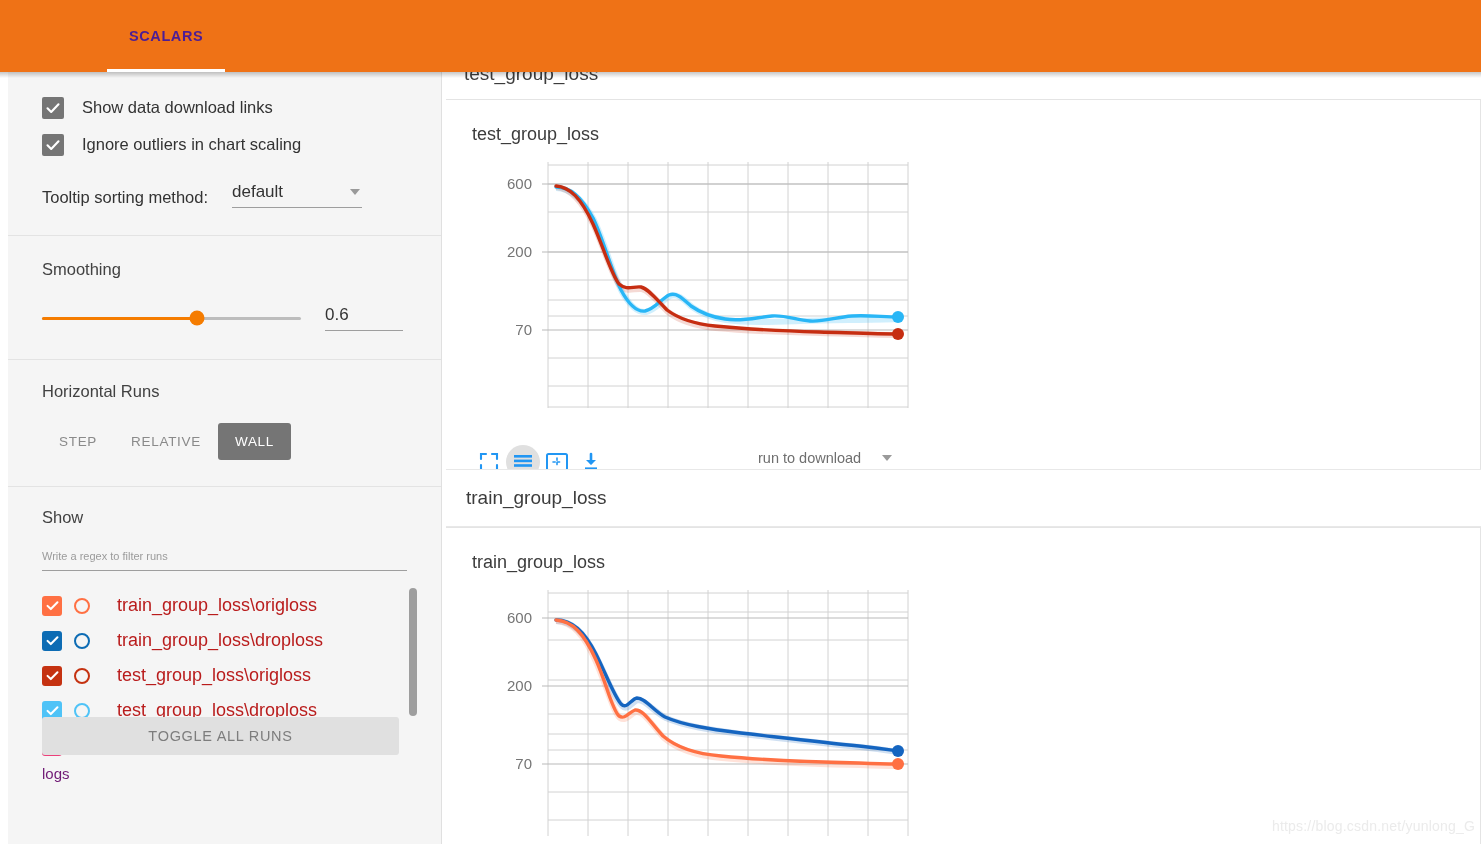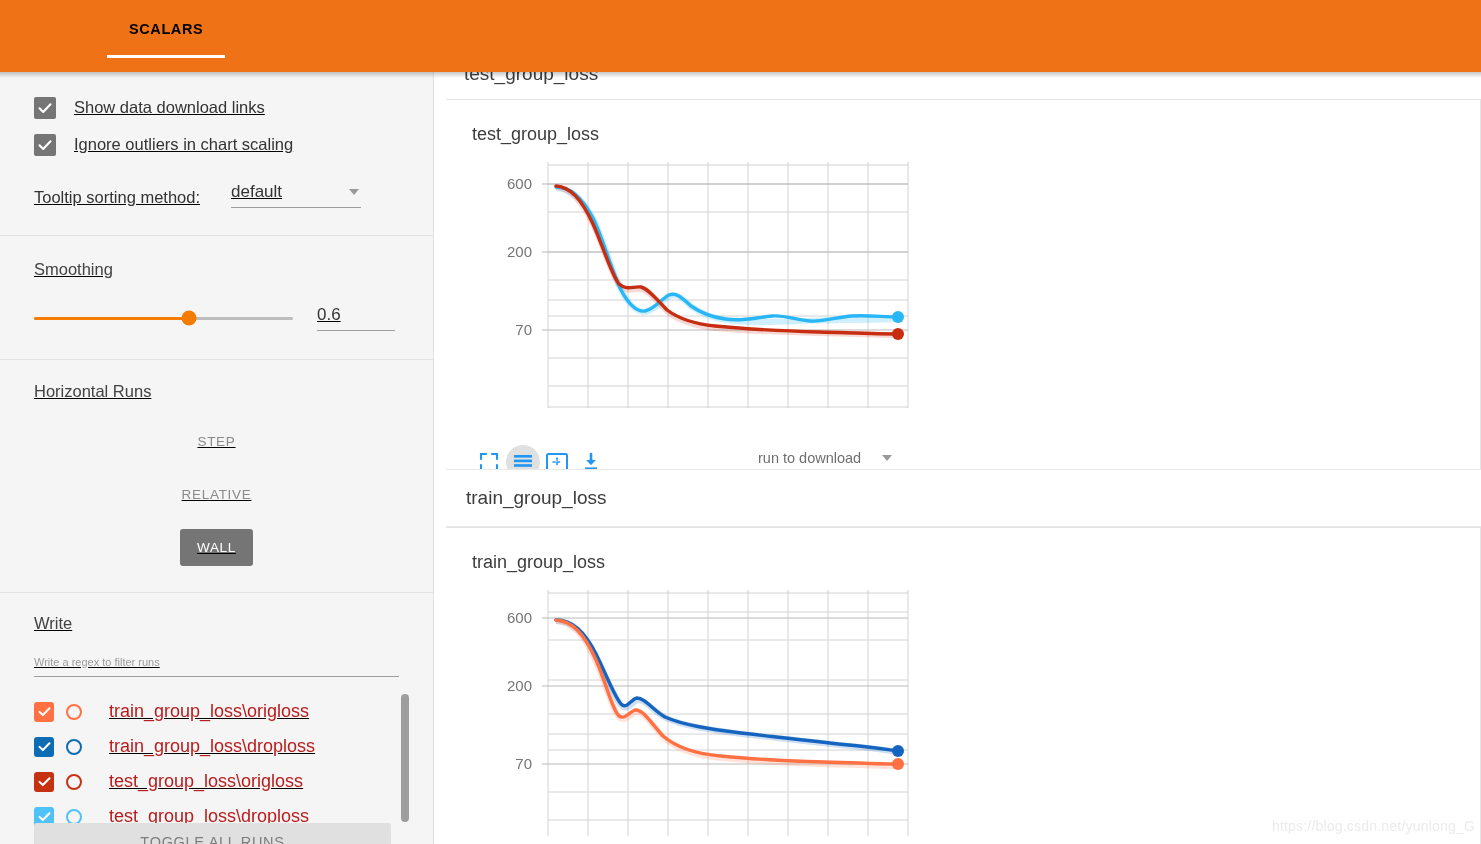--- a/index.html
+++ b/index.html
@@ -16,55 +16,54 @@
     position:absolute; left:0; top:0; width:1481px; height:72px;
     background:#ef7216; display:flex; align-items:center;
     z-index: 30;
   }
   .brand {
     color:#fff; font-size:26px; font-weight:bold; letter-spacing:0.1px;
     margin-left:31px; line-height:72px;
   }
   .tabs { display:flex; height:72px; margin-left:107px; }
   .tab {
-    position:relative; color:#000000; font-size:14.5px; font-weight:bold;
+    position:relative; color:#4c1d95; font-size:14.5px; font-weight:bold;
     letter-spacing:0.6px; display:flex; align-items:center; padding:0 22px;
-    height:58px; cursor:pointer;
+    height:72px; cursor:pointer;
   }
   .tab.active::after {
     content:""; position:absolute; left:0; right:0; bottom:0; height:3px;
     background:#ffffff;
   }
   .topbar-shadow {
     position:absolute; left:0; top:72px; width:1481px; height:6px;
     background:linear-gradient(to bottom, rgba(0,0,0,0.22), rgba(0,0,0,0));
     z-index:29; pointer-events:none;
   }
 
   
   .sidebar {
-    position:absolute; left:0; top:72px; width:434px; height:772px;
+    position:absolute; left:8px; top:72px; width:434px; height:772px;
     background:#f5f5f5; border-right:1px solid #e0e0e0;
     overflow:hidden;
-    text-decoration:underline;
   }
   .sb-section { border-bottom:1px solid #e3e3e3; }
   .sb-pad { padding:0 34px; }
 
   .chk-row { display:flex; align-items:center; height:37px; }
   .chk-row:first-child { margin-top:17px; }
   .mdcheck {
     width:22px; height:22px; border-radius:2px; background:#757575;
     display:inline-flex; align-items:center; justify-content:center;
     flex:0 0 auto;
   }
   .mdcheck svg { display:block; }
   .chk-label { font-size:16.5px; color:#333; margin-left:18px; white-space:nowrap; }
 
-  .tooltip-row { display:flex; align-items:flex-end; margin-top:19px; padding-bottom:27px;gap:7px; }
+  .tooltip-row { display:flex; align-items:flex-end; margin-top:19px; padding-bottom:27px; }
   .tooltip-label { font-size:16.5px; color:#333; line-height:22px; }
   .sel-wrap {
     position:relative; margin-left:24px; width:130px;
     border-bottom:1px solid #9e9e9e; padding-bottom:5px;
     display:flex; align-items:center; justify-content:space-between;
   }
   .sel-value { font-size:17px; color:#333; }
   .caret {
     width:0; height:0; border-left:5.5px solid transparent;
     border-right:5.5px solid transparent; border-top:6px solid #9a9a9a;
@@ -89,21 +88,21 @@
     border-radius:50%; background:#f57c00; transform:translate(-50%,-50%);
   }
   .smooth-val-wrap {
     margin-left:24px; width:78px; border-bottom:1px solid #9e9e9e;
     padding-bottom:5px;
   }
   .smooth-val { font-size:17px; color:#333; }
 
   
   .haxis-sec { padding:22px 34px 26px 34px; }
-  .haxis-btns { display:flex; align-items:center; margin-top:22px; gap:16px;flex-direction:column; }
+  .haxis-btns { display:flex; align-items:center; margin-top:22px; gap:0; }
   .hbtn {
     font-size:13.5px; letter-spacing:0.7px; color:#8a8a8a;
     padding:11px 17px; border-radius:3px; cursor:pointer; font-weight:500;
   }
   .hbtn.active { background:#757575; color:#ffffff; }
 
   
   .runs-sec { padding:21px 34px 0 34px; position:relative; height:305px; }
   .runs-filter {
     margin-top:19px; border-bottom:1px solid #9e9e9e; padding-bottom:6px;
@@ -232,21 +231,21 @@
     <div class="sb-section haxis-sec">
       <div class="sb-title">Horizontal Runs</div>
       <div class="haxis-btns">
         <span class="hbtn">STEP</span>
         <span class="hbtn">RELATIVE</span>
         <span class="hbtn active">WALL</span>
       </div>
     </div>
 
     <div class="runs-sec">
-      <div class="sb-title">Write</div>
+      <div class="sb-title">Show</div>
       <div class="runs-filter">
         <span class="ph">Write a regex to filter runs</span>
       </div>
 
       <div class="runs-list">
         <div class="runs-scroll"></div>
 
         <div class="run-row">
           <span class="run-chk" style="background:#ff7043">
             <svg width="15" height="15" viewBox="0 0 16 16">

